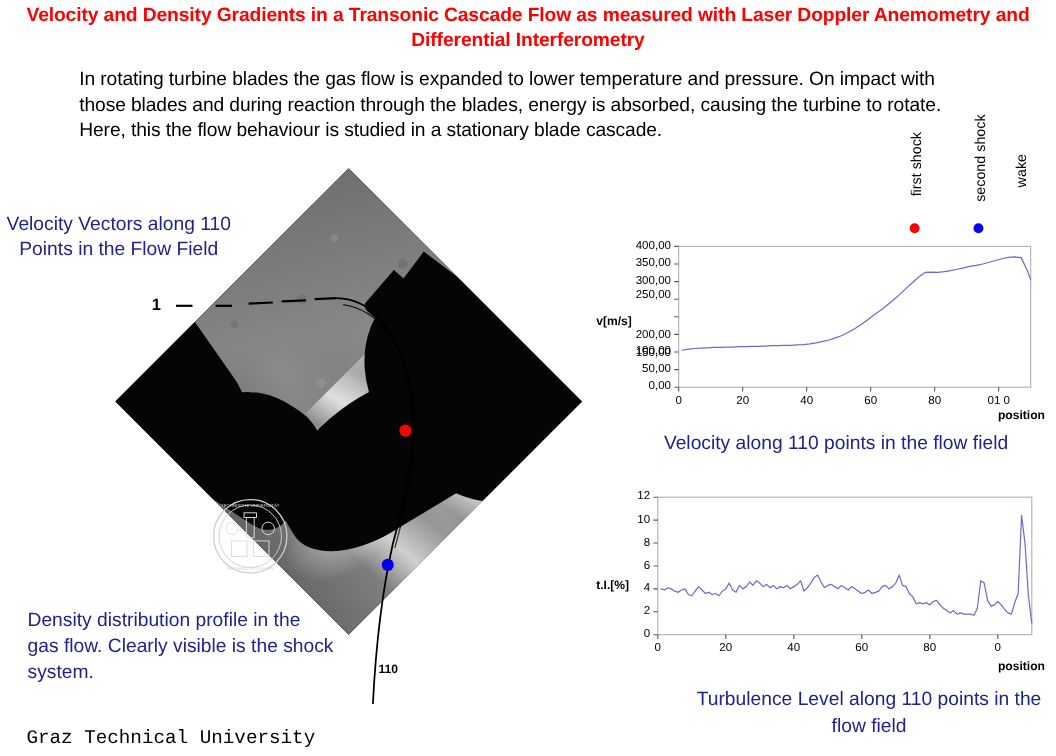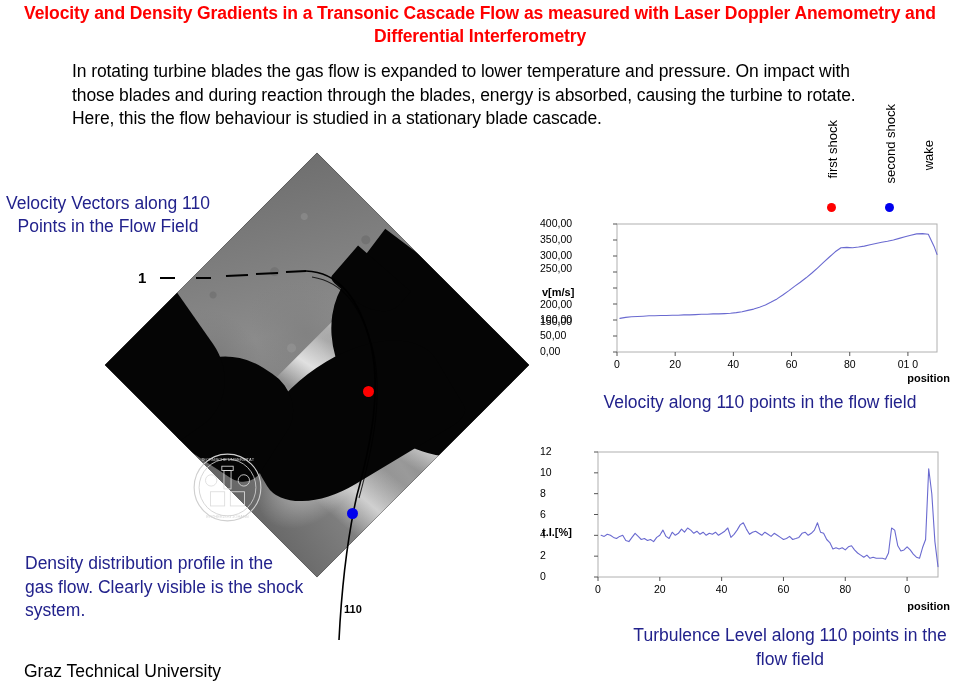--- a/index.html
+++ b/index.html
@@ -78,20 +78,21 @@
     width: 340px;
     text-align: center;
     line-height: 24px;
   }
   #university-label {
     position: absolute;
     left: 24px;
     top: 661px;
     color: #000000;
     font-size: 17.5px;
+    font-family: Liberation Mono, monospace;
   }
 
   
   #flow-image-wrap {
     position: absolute;
     left: 72px;
     top: 130px;
     width: 490px;
     height: 500px;
   }
@@ -254,20 +255,21 @@
     font-size: 11px;
     font-weight: bold;
     color: #000;
     width: 100%;
     text-align: right;
   }
   .tick-y {
     position: absolute;
     font-size: 10.5px;
     color: #000;
+    text-align: right;
     white-space: nowrap;
   }
   .tick-x {
     position: absolute;
     font-size: 10.5px;
     color: #000;
     text-align: center;
     white-space: nowrap;
   }
   svg { display: block; }

